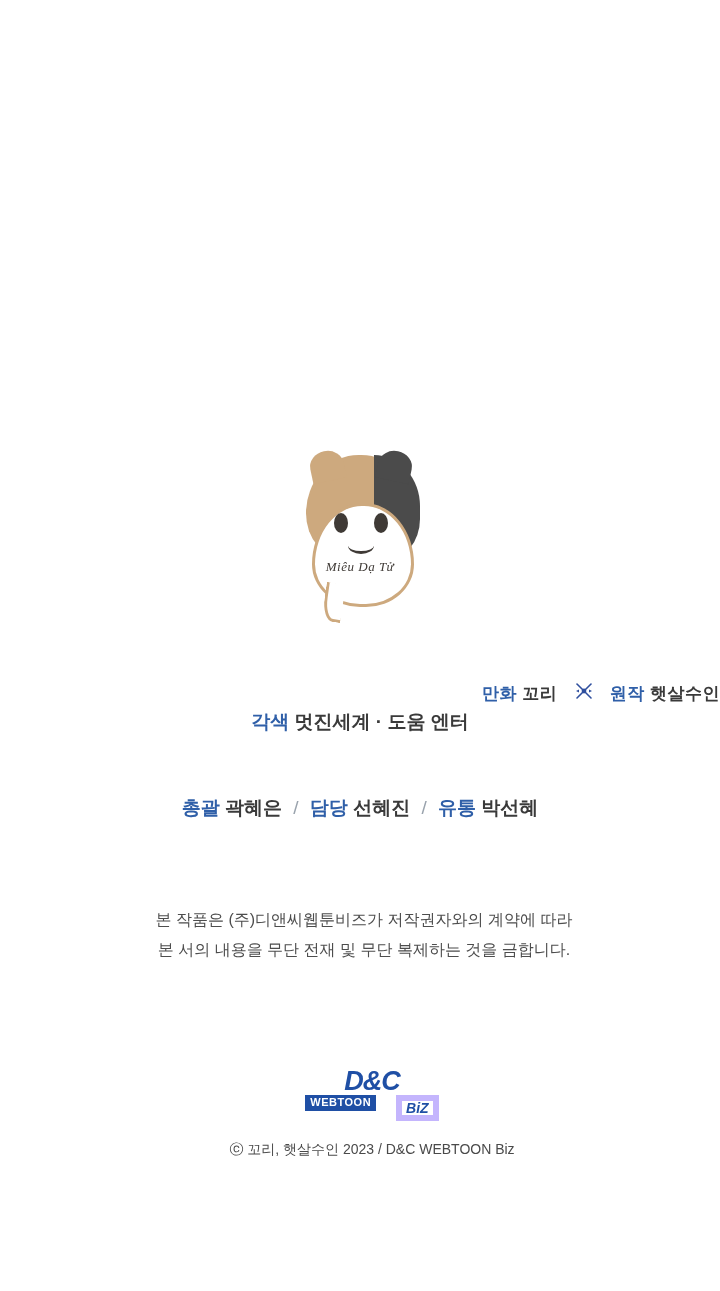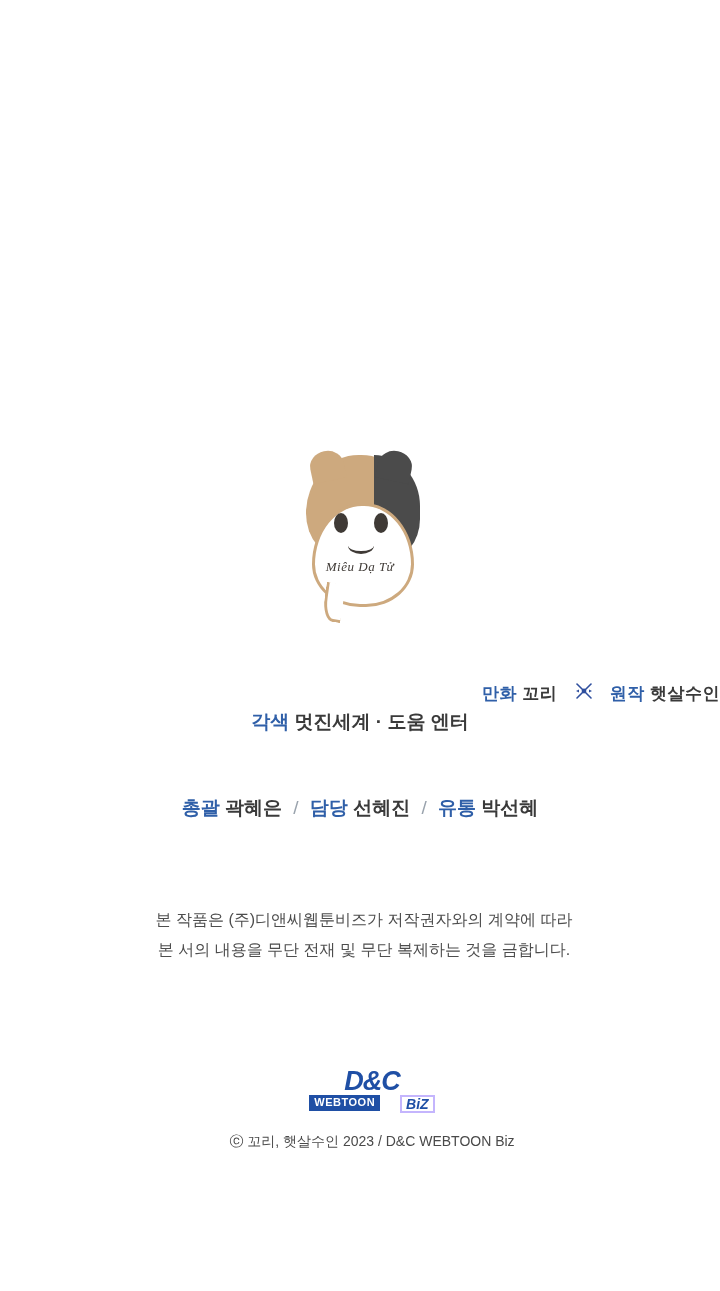--- a/index.html
+++ b/index.html
@@ -218,21 +218,21 @@
   }
   .dnc-webtoon {
     background: #1f4fa5;
     color: #ffffff;
     font-size: 11px;
     font-weight: bold;
     letter-spacing: 0.5px;
     padding: 2px 5px 3px 5px;
   }
   .dnc-biz {
-    border: 2px solid #c4b5fd;
+    border: 6px solid #c4b5fd;
     color: #1f4fa5;
     font-size: 14px;
     font-weight: bold;
     font-style: italic;
     padding: 0 4px;
     display: flex;
     align-items: center;
   }
   .copyright {
     margin-top: 20px;

